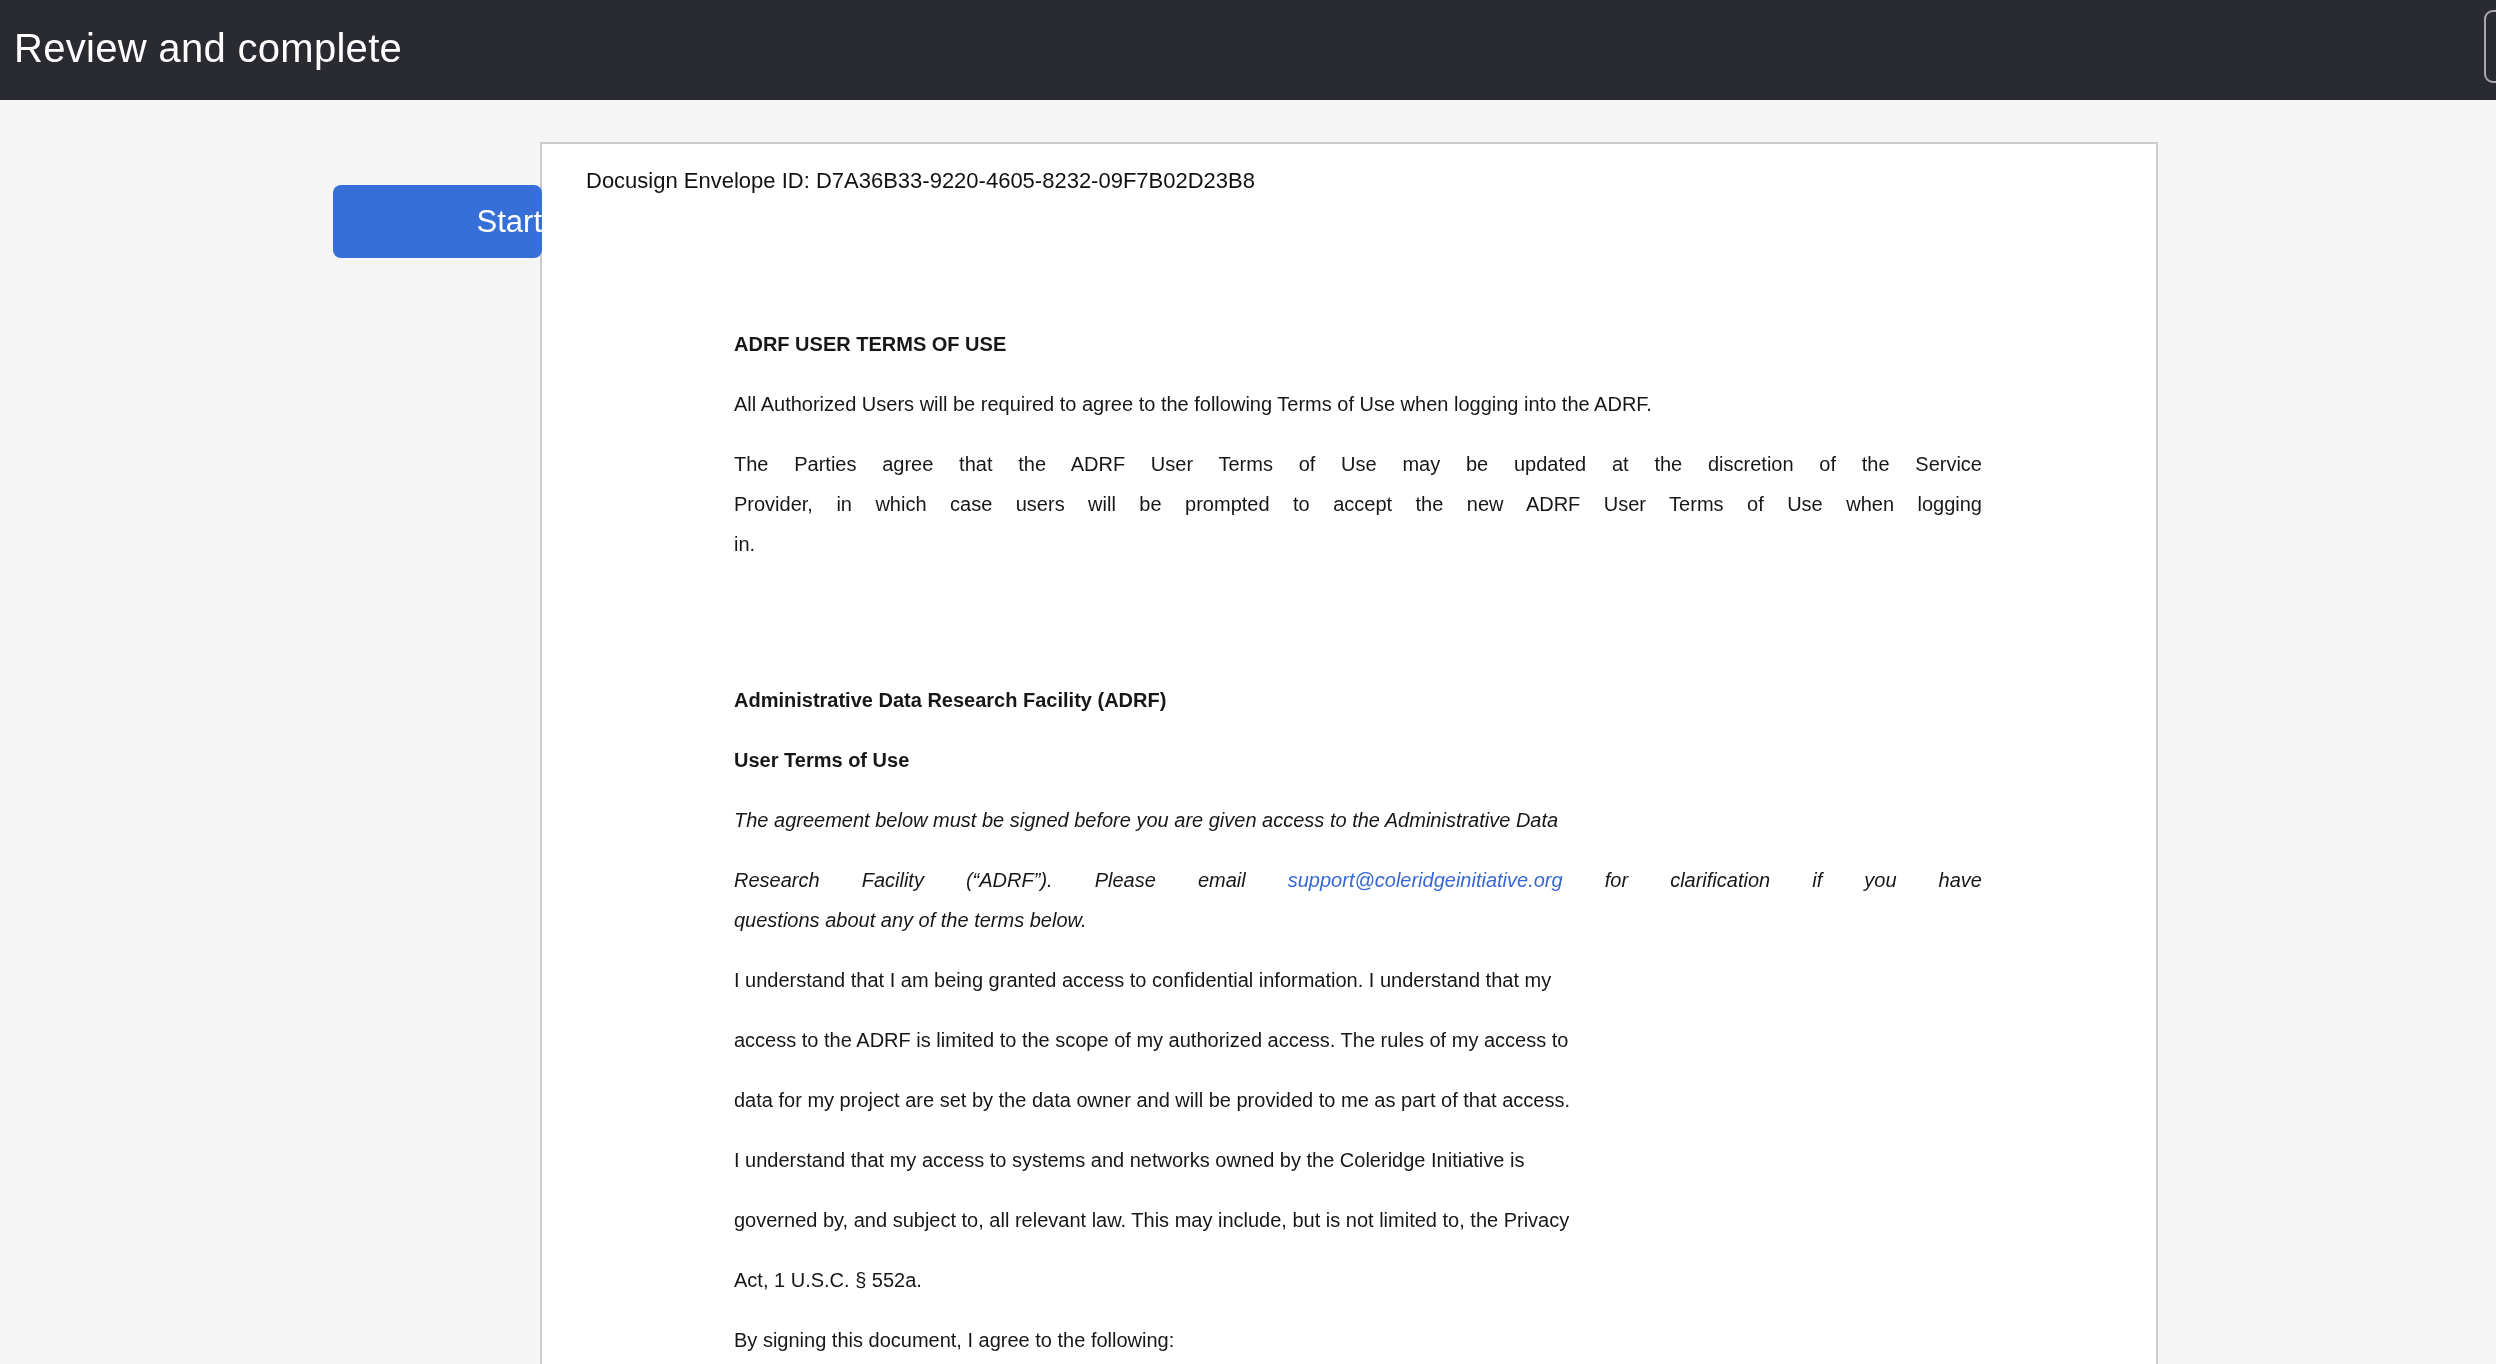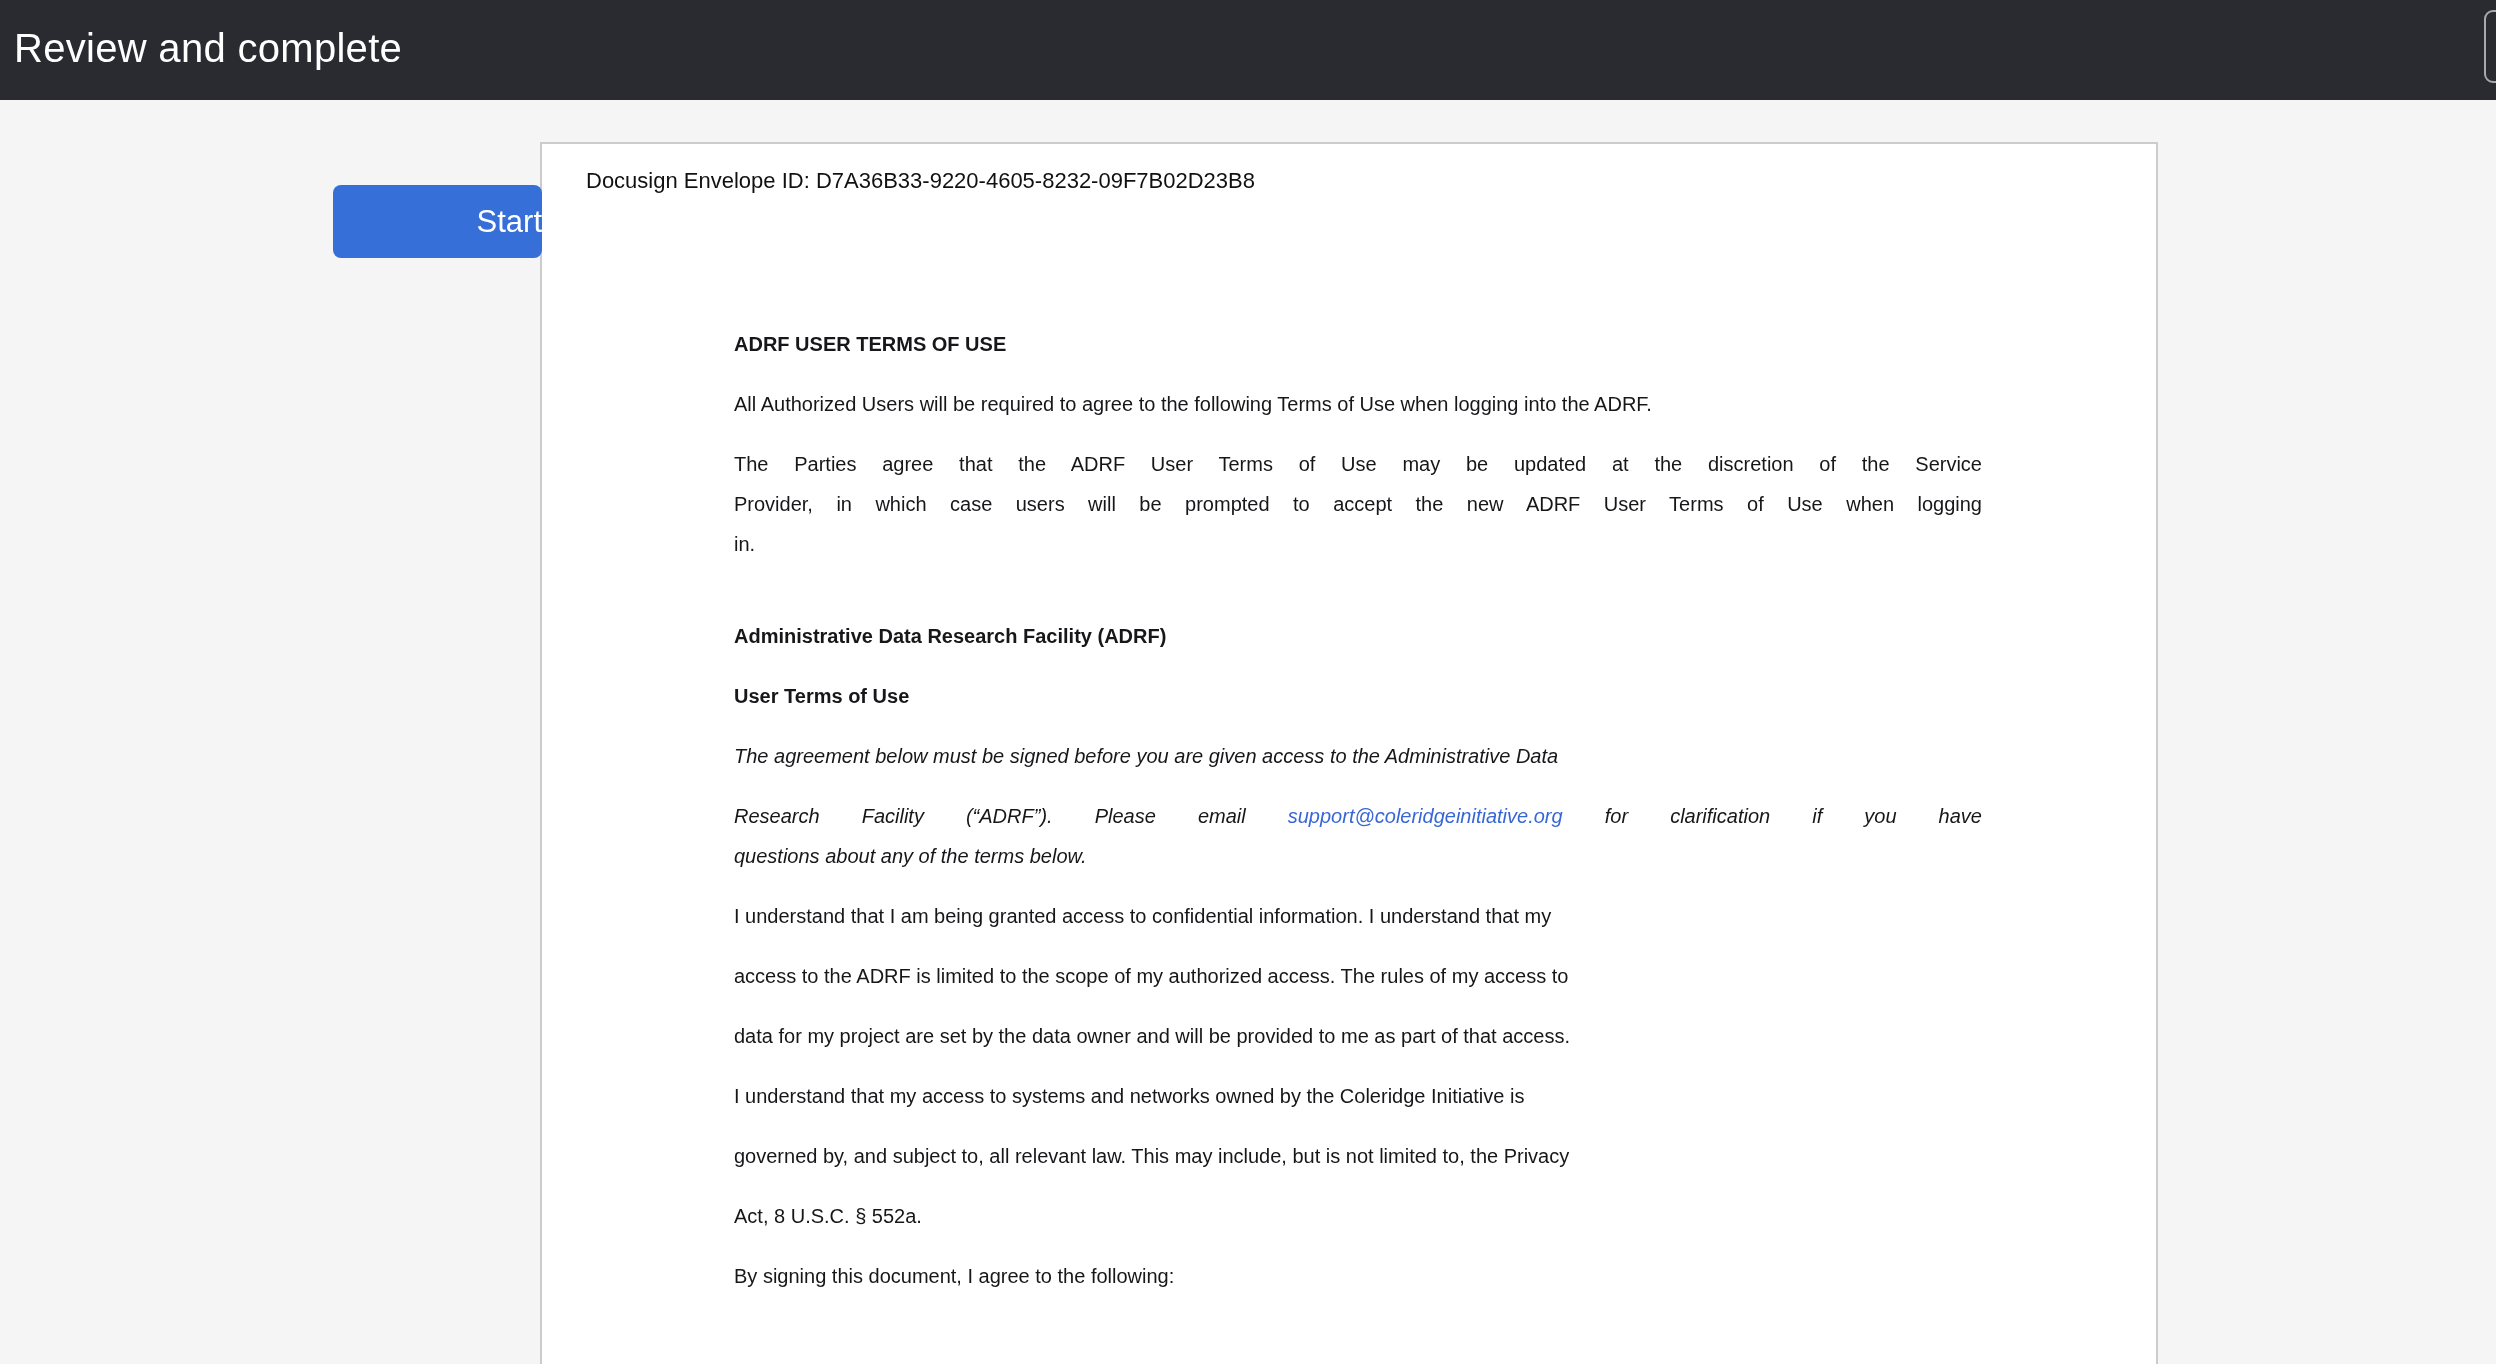--- a/index.html
+++ b/index.html
@@ -60,21 +60,21 @@
     font-size:22px;color:#111111;letter-spacing:0;
     white-space:nowrap;
   }
   .doc-content{
     margin:130px 0 0 192px;
     width:1248px;
     font-size:20px;color:var(--text-dark);
   }
   .row{line-height:40px;white-space:nowrap;}
   .s60{margin-bottom:20px;}              
-  .sec-gap{margin-bottom:52px;}          
+  .sec-gap{margin-bottom:116px;}          
   .bold{font-weight:bold;}
   .italic{font-style:italic;}
   .jl{                                    
     text-align:justify;text-align-last:justify;white-space:normal;
   }
   .email-link{color:var(--link-blue);text-decoration:none;cursor:pointer;}
 </style>
 </head>
 <body>
 
@@ -102,16 +102,16 @@
 
     <div class="row s60 italic">The agreement below must be signed before you are given access to the Administrative Data</div>
     <div class="row jl italic"><span>Research Facility (“ADRF”). Please email </span><a class="email-link">support@coleridgeinitiative.org</a><span> for clarification if you have</span></div>
     <div class="row s60 italic">questions about any of the terms below.</div>
 
     <div class="row s60">I understand that I am being granted access to confidential information. I understand that my</div>
     <div class="row s60">access to the ADRF is limited to the scope of my authorized access. The rules of my access to</div>
     <div class="row s60">data for my project are set by the data owner and will be provided to me as part of that access.</div>
     <div class="row s60">I understand that my access to systems and networks owned by the Coleridge Initiative is</div>
     <div class="row s60">governed by, and subject to, all relevant law. This may include, but is not limited to, the Privacy</div>
-    <div class="row s60">Act, 8 U.S.C. § 552a.</div>
+    <div class="row s60">Act, 1 U.S.C. § 552a.</div>
     <div class="row s60">By signing this document, I agree to the following:</div>
   </div>
 </div>
 
 </body></html>

